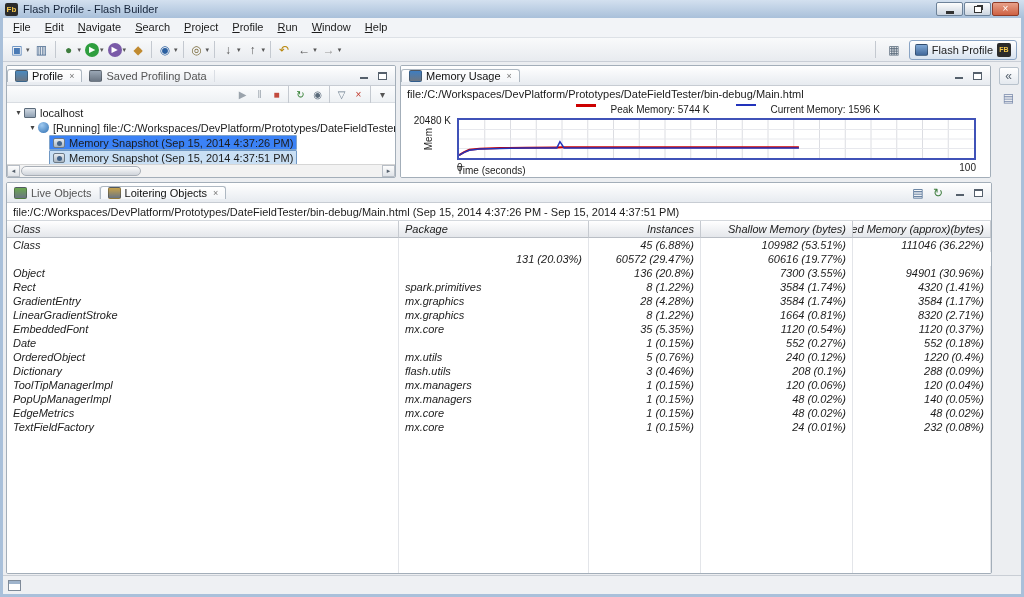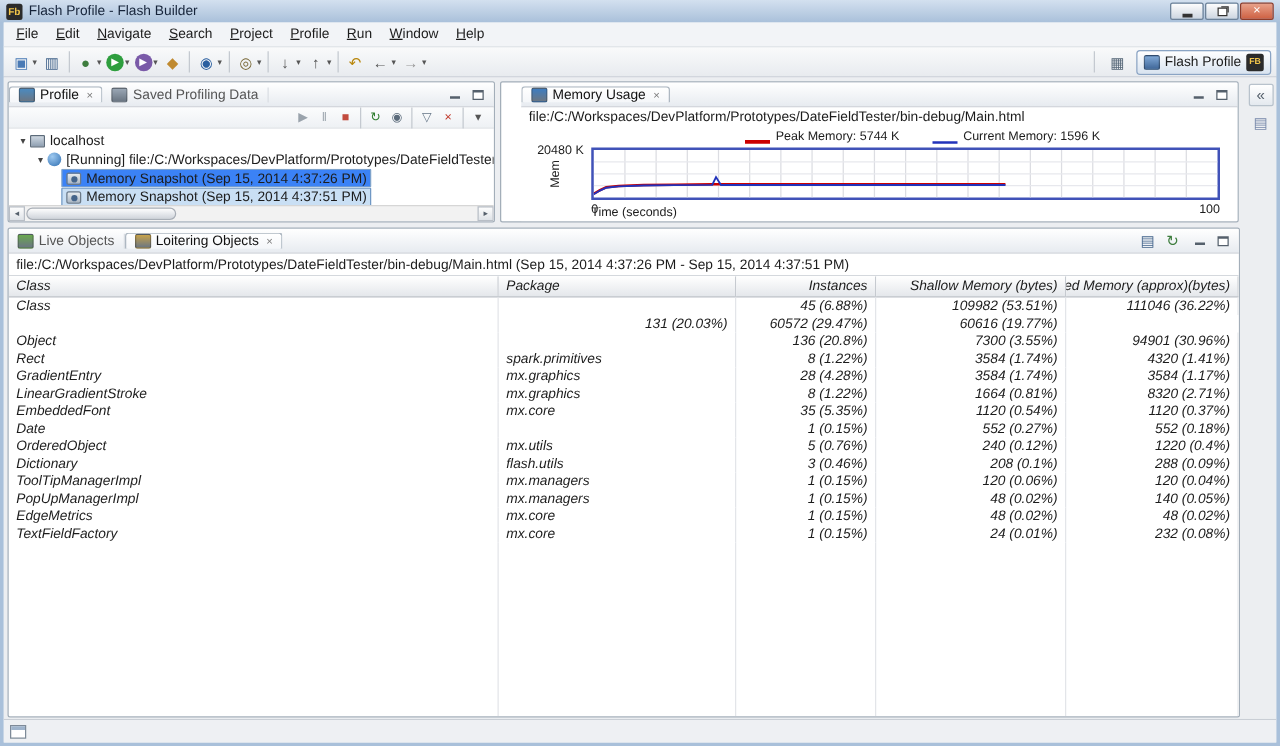--- a/index.html
+++ b/index.html
@@ -36,21 +36,21 @@
   .persp-area{margin-left:auto;display:flex;align-items:center;gap:5px;}
   .persp-chip{display:flex;align-items:center;gap:4px;padding:2px 5px;border:1px solid #8aa4c4;border-radius:3px;
     background:linear-gradient(#ffffff,#d8e3f0);}
   .fb-badge{width:14px;height:14px;background:#2b2b2b;border-radius:2px;color:#f3c64a;font-size:7px;font-weight:bold;
     display:flex;align-items:center;justify-content:center;}
   .persp-ico{width:13px;height:12px;border-radius:2px;background:linear-gradient(#7fa8d6,#41689a);border:1px solid rgba(0,0,0,.3);}
 
   .workbench{position:relative;flex:1;background:#eceef1;}
   .panel{position:absolute;border:1px solid #a3aeb9;border-radius:2px;background:#fff;display:flex;flex-direction:column;overflow:hidden;}
   .profile-panel{left:3px;top:3px;width:390px;height:113px;}
-  .memory-panel{left:397px;top:3px;width:591px;height:113px;padding-left:16px;}
+  .memory-panel{left:397px;top:3px;width:591px;height:113px;}
   .objects-panel{left:3px;top:120px;width:986px;height:392px;}
   .right-rail{position:absolute;left:992px;top:3px;width:27px;height:113px;display:flex;flex-direction:column;align-items:center;gap:4px;padding-top:2px;}
 
   .tabbar{height:20px;background:linear-gradient(#ffffff,#e7ebf0);border-bottom:1px solid #c7ccd3;
     display:flex;align-items:stretch;flex:none;}
   .tab{display:flex;align-items:center;gap:4px;padding:0 7px;color:#555;border-right:1px solid #dadee4;}
   .tab.selected{background:linear-gradient(#ffffff,#f4f6f9);border:1px solid #aeb8c2;border-bottom:none;
     border-top-left-radius:3px;border-top-right-radius:3px;color:#111;}
   .tab-ico{width:13px;height:12px;border-radius:2px;border:1px solid rgba(0,0,0,.25);flex:none;}
   .tab-x{font-size:9px;color:#777;margin-left:2px;}
@@ -77,21 +77,21 @@
   .ind1{padding-left:6px;} .ind2{padding-left:20px;} .ind3{padding-left:42px;}
 
   .hscroll{height:13px;background:#f2f2f2;border-top:1px solid #d6d6d6;display:flex;align-items:center;flex:none;}
   .scroll-arrow{width:13px;height:12px;display:flex;align-items:center;justify-content:center;font-size:7px;color:#55606c;background:linear-gradient(#fdfdfd,#dfe3e8);border:1px solid #b8bec6;}
   .hthumb{height:10px;width:120px;margin:0 1px;background:linear-gradient(#fdfdfd,#cfd4db);border:1px solid #a8aeb6;border-radius:5px;}
   .htrack{flex:1;}
 
   .mem-content{position:relative;flex:1;background:#fff;overflow:hidden;}
   .mem-file{position:absolute;left:6px;right:6px;top:2px;white-space:nowrap;overflow:hidden;}
   .mem-legend{position:absolute;left:0;right:110px;top:18px;display:flex;justify-content:flex-end;gap:26px;align-items:center;font-size:10px;}
-  .legend-item{display:flex;align-items:flex-end;gap:5px;}
+  .legend-item{display:flex;align-items:flex-start;gap:15px;}
   .swatch-peak{width:20px;height:3px;background:#cc0000;}
   .swatch-current{width:20px;height:2px;background:#2233bb;}
   .y-top-label{position:absolute;left:0;top:29px;width:50px;text-align:right;font-size:10px;}
   .y-axis-label{position:absolute;left:22px;top:32px;height:42px;display:flex;align-items:center;}
   .y-axis-label span{writing-mode:vertical-rl;transform:rotate(180deg);font-size:10px;color:#222;}
   .chart-wrap{position:absolute;left:56px;right:14px;top:32px;height:42px;border:2px solid #4052b8;background:#fff;}
   .chart-wrap svg{display:block;width:100%;height:100%;}
   .x-min{position:absolute;left:56px;top:76px;font-size:10px;}
   .x-max{position:absolute;right:14px;top:76px;font-size:10px;}
   .x-axis-label{position:absolute;left:56px;right:14px;top:79px;text-align:left;font-size:10px;}

